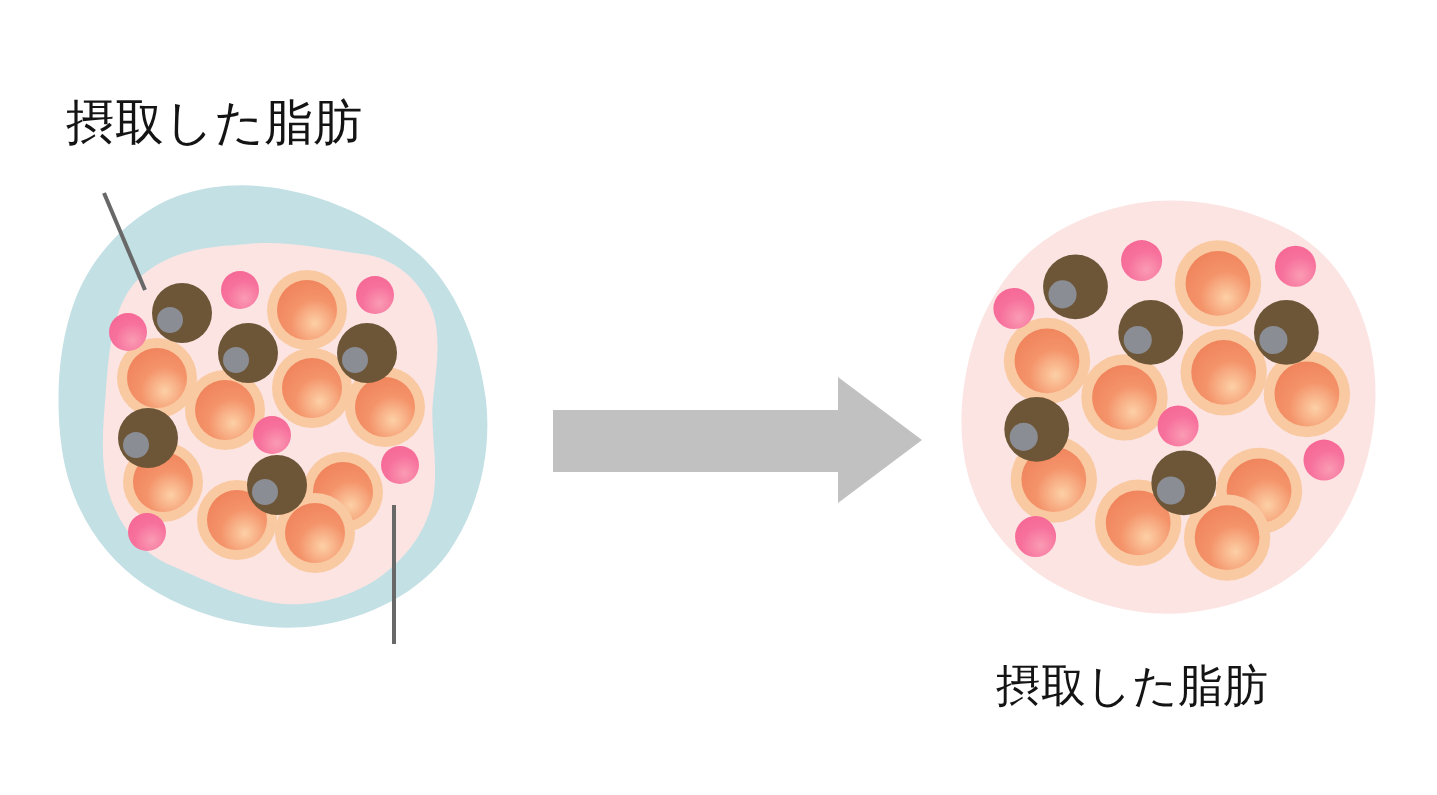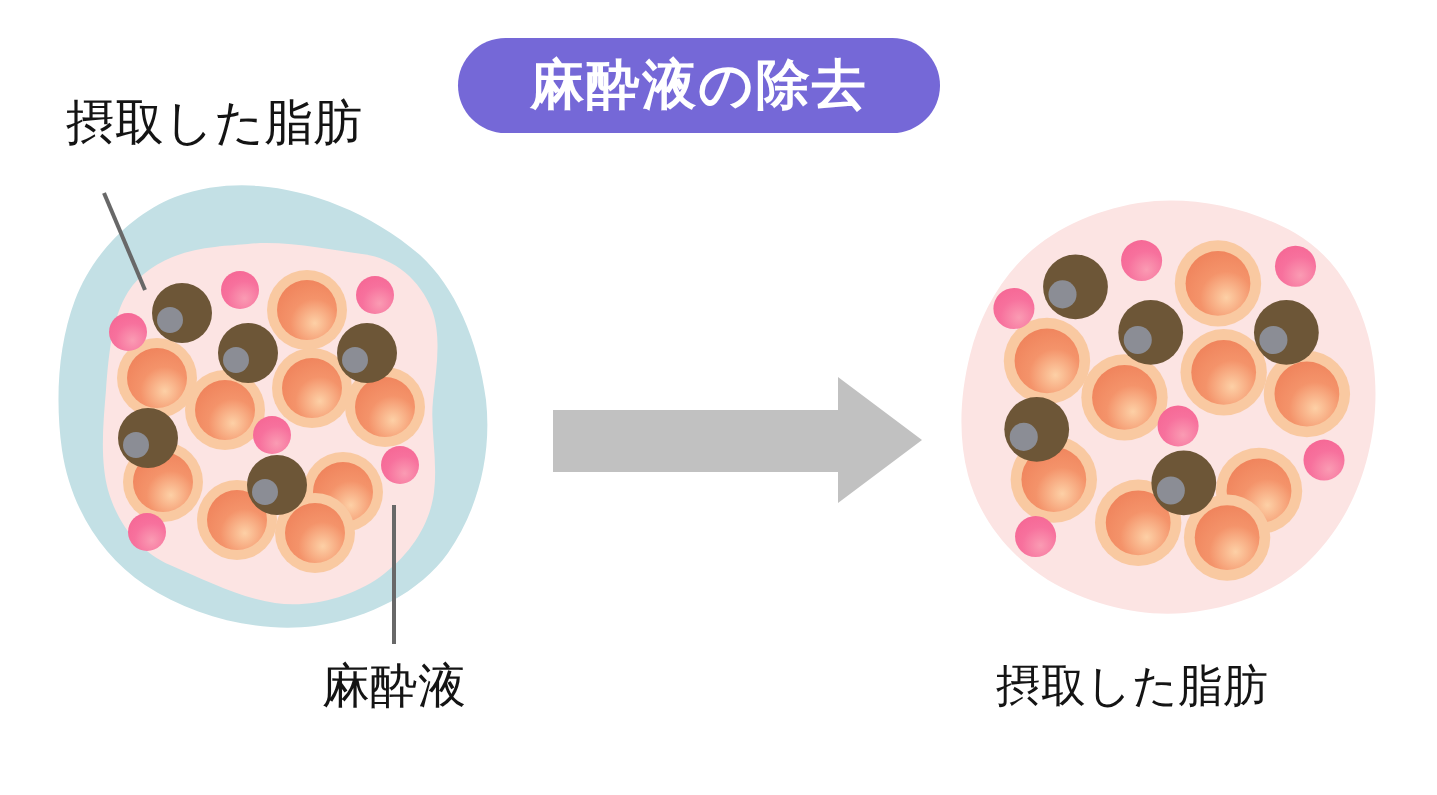--- a/index.html
+++ b/index.html
@@ -161,22 +161,18 @@
         <circle cx="1183.78" cy="482.9" r="32.400000000000006" fill="#6d5637"></circle>
         <circle cx="1170.82" cy="490.46" r="14.040000000000001" fill="#8b8d95"></circle>
       </g>
 
     <line class="pointer-line" x1="104" y1="193" x2="145" y2="290" stroke="#686868" stroke-width="4"></line>
     <line class="pointer-line" x1="394" y1="505" x2="394" y2="644" stroke="#686868" stroke-width="4"></line>
 
     <polygon fill="#c1c1c1" points="553,410 838,410 838,377 922,440 838,503 838,472 553,472"></polygon>
   </svg>
 
-  <div class="title-pill" style="background: rgb(117, 104, 215); color: rgb(255, 255, 255);">
-    <span>麻酔液の除去</span>
-  </div>
 
   <div class="label label-fat-left" style="color: rgb(20, 20, 20);">摂取した脂肪</div>
 
-  <div class="label label-anesthetic" style="color: rgb(20, 20, 20);">麻酔液</div>
 
   <div class="label label-fat-right" style="color: rgb(20, 20, 20);">摂取した脂肪</div>
 </div>
 
 </body></html>

